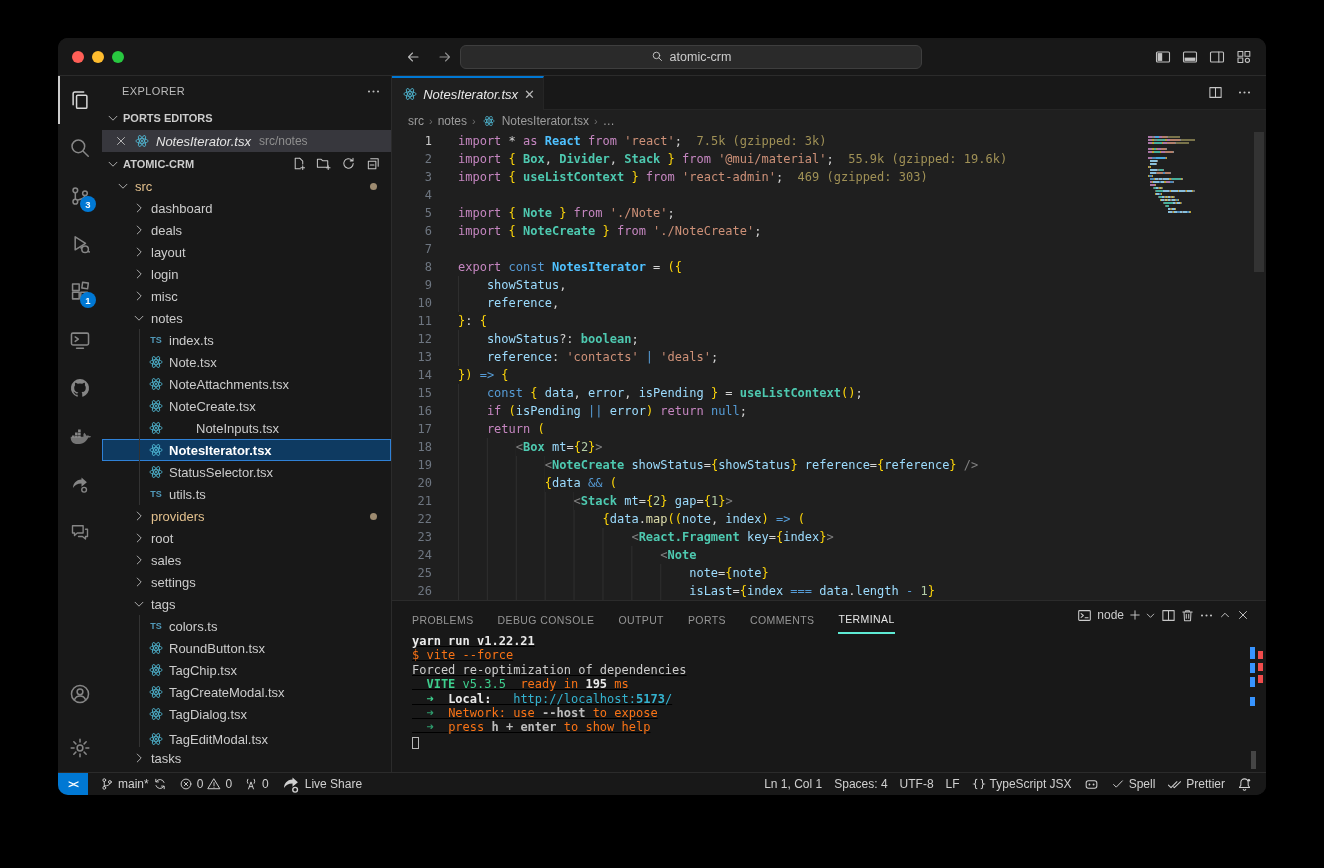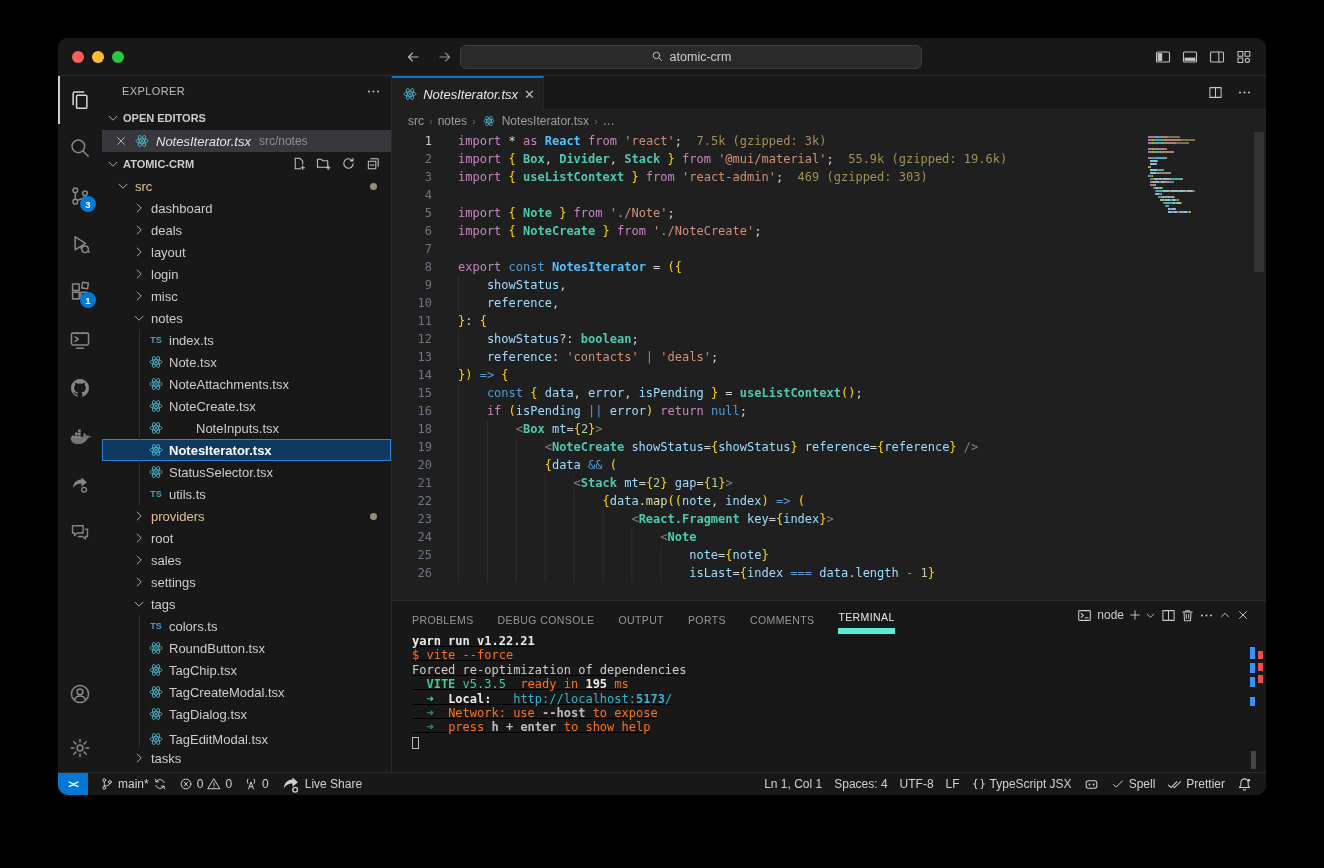--- a/index.html
+++ b/index.html
@@ -104,21 +104,21 @@
   .ed-scrollbar { position:absolute; right:2px; top:0; width:10px; height:140px;
     background:rgba(121,121,121,.22); }
 
   
   .panel { height:172px; background:#181818; border-top:1px solid #2b2b2b;
     display:flex; flex-direction:column; position:relative; flex:0 0 auto; }
   .panel-tabs { height:28px; display:flex; align-items:center; padding-left:20px; gap:24px;
     flex:0 0 auto; }
   .ptab { font-size:10.5px; letter-spacing:.4px; color:#969696; height:28px;
     display:flex; align-items:center; cursor:pointer;margin-top:10px; }
-  .ptab.active { color:#e7e7e7; border-bottom:6px solid #5eead4; }
+  .ptab.active { color:#e7e7e7; border-bottom:2px solid #5eead4; }
   .panel-right { margin-left:auto; display:flex; align-items:center; gap:4px;
     padding-right:16px; color:#c5c5c5; }
   .node-chip { display:flex; align-items:center; gap:5px; font-size:12px; color:#cccccc; }
   .plus-group { display:flex; align-items:center; gap:2px; }
   .terminal { flex:1; padding:5px 0 0 20px; font-family:"DejaVu Sans Mono","Liberation Mono",monospace;
     font-size:12px; overflow:hidden;text-decoration:underline; }
   .t-line { line-height:14.4px; white-space:pre; }
   .tw{color:#cccccc}.tb{color:#eaeaea;font-weight:bold}.td{color:#f97316}
   .tg{color:#3ecf8e;font-weight:bold}.tgn{color:#3ecf8e}.tgd{color:#2e9a6c}
   .tc{color:#34b3d0}.tcb{color:#34b3d0;font-weight:bold}.tbd{color:#bdbdbd;font-weight:bold}
@@ -320,21 +320,21 @@
                 <circle cx="12.8" cy="8" r="1.1"></circle>
               </svg>
             </i>
       </div>
       <div class="sect-row">
         <i class="chev open" data-icon="chev">
               <svg width="14" height="14" viewBox="0 0 16 16" fill="none" stroke="currentColor" stroke-width="1.1" stroke-linecap="round" stroke-linejoin="round">
                 <path d="M6 3.5L10.5 8 6 12.5"></path>
               </svg>
             </i>
-        <span>OPEN EDITORS</span>
+        <span>PORTS EDITORS</span>
       </div>
       <div class="oe-item">
         <i data-icon="close-sm" style="color:#b9b9b9">
               <svg width="14" height="14" viewBox="0 0 16 16" fill="none" stroke="currentColor" stroke-width="1.1" stroke-linecap="round" stroke-linejoin="round">
                 <path d="M4 4l8 8M12 4l-8 8"></path>
               </svg>
             </i>
         <span class="react-ico">
               <svg width="14" height="14" viewBox="0 0 16 16" stroke="#53c1de" fill="none" stroke-width="0.9">
                 <ellipse cx="8" cy="8" rx="7" ry="2.6"></ellipse>
@@ -682,20 +682,21 @@
               <div class="code-line"><span class="gutter">7</span><span class="ccontent"></span></div>
               <div class="code-line"><span class="gutter">8</span><span class="ccontent"><span class="tk-kw">export </span><span class="tk-kw2">const </span><span class="tk-ns">NotesIterator </span><span class="tk-p">= </span><span class="tk-b">({</span></span></div>
               <div class="code-line"><span class="gutter">9</span><span class="ccontent"><span class="ind" style="width: 4ch;"></span><span class="tk-v">showStatus</span><span class="tk-p">,</span></span></div>
               <div class="code-line"><span class="gutter">10</span><span class="ccontent"><span class="ind" style="width: 4ch;"></span><span class="tk-v">reference</span><span class="tk-p">,</span></span></div>
               <div class="code-line"><span class="gutter">11</span><span class="ccontent"><span class="tk-b">}</span><span class="tk-p">: </span><span class="tk-b">{</span></span></div>
               <div class="code-line"><span class="gutter">12</span><span class="ccontent"><span class="ind" style="width: 4ch;"></span><span class="tk-v">showStatus</span><span class="tk-p">?: </span><span class="tk-cls">boolean</span><span class="tk-p">;</span></span></div>
               <div class="code-line"><span class="gutter">13</span><span class="ccontent"><span class="ind" style="width: 4ch;"></span><span class="tk-v">reference</span><span class="tk-p">: </span><span class="tk-s">'contacts'</span><span class="tk-o"> | </span><span class="tk-s">'deals'</span><span class="tk-p">;</span></span></div>
               <div class="code-line"><span class="gutter">14</span><span class="ccontent"><span class="tk-b">})</span><span class="tk-o"> =&gt; </span><span class="tk-b">{</span></span></div>
               <div class="code-line"><span class="gutter">15</span><span class="ccontent"><span class="ind" style="width: 4ch;"></span><span class="tk-kw2">const </span><span class="tk-b">{ </span><span class="tk-v">data</span><span class="tk-p">, </span><span class="tk-v">error</span><span class="tk-p">, </span><span class="tk-v">isPending</span><span class="tk-b"> } </span><span class="tk-p">= </span><span class="tk-cls">useListContext</span><span class="tk-b">()</span><span class="tk-p">;</span></span></div>
               <div class="code-line"><span class="gutter">16</span><span class="ccontent"><span class="ind" style="width: 4ch;"></span><span class="tk-kw">if </span><span class="tk-b">(</span><span class="tk-v">isPending</span><span class="tk-o"> || </span><span class="tk-v">error</span><span class="tk-b">) </span><span class="tk-kw">return </span><span class="tk-kw2">null</span><span class="tk-p">;</span></span></div>
+              <div class="code-line"><span class="gutter">17</span><span class="ccontent"><span class="ind" style="width: 4ch;"></span><span class="tk-kw">return </span><span class="tk-b">(</span></span></div>
               <div class="code-line"><span class="gutter">18</span><span class="ccontent"><span class="ind" style="width: 8ch;"></span><span class="tk-t">&lt;</span><span class="tk-cls">Box</span><span class="tk-v"> mt</span><span class="tk-p">=</span><span class="tk-b">{</span><span class="tk-n2">2</span><span class="tk-b">}</span><span class="tk-t">&gt;</span></span></div>
               <div class="code-line"><span class="gutter">19</span><span class="ccontent"><span class="ind" style="width: 12ch;"></span><span class="tk-t">&lt;</span><span class="tk-cls">NoteCreate</span><span class="tk-v"> showStatus</span><span class="tk-p">=</span><span class="tk-b">{</span><span class="tk-v">showStatus</span><span class="tk-b">}</span><span class="tk-v"> reference</span><span class="tk-p">=</span><span class="tk-b">{</span><span class="tk-v">reference</span><span class="tk-b">}</span><span class="tk-t"> /&gt;</span></span></div>
               <div class="code-line"><span class="gutter">20</span><span class="ccontent"><span class="ind" style="width: 12ch;"></span><span class="tk-b">{</span><span class="tk-v">data</span><span class="tk-o"> &amp;&amp; </span><span class="tk-b">(</span></span></div>
               <div class="code-line"><span class="gutter">21</span><span class="ccontent"><span class="ind" style="width: 16ch;"></span><span class="tk-t">&lt;</span><span class="tk-cls">Stack</span><span class="tk-v"> mt</span><span class="tk-p">=</span><span class="tk-b">{</span><span class="tk-n2">2</span><span class="tk-b">}</span><span class="tk-v"> gap</span><span class="tk-p">=</span><span class="tk-b">{</span><span class="tk-n2">1</span><span class="tk-b">}</span><span class="tk-t">&gt;</span></span></div>
               <div class="code-line"><span class="gutter">22</span><span class="ccontent"><span class="ind" style="width: 20ch;"></span><span class="tk-b">{</span><span class="tk-v">data</span><span class="tk-p">.</span><span class="tk-fnc">map</span><span class="tk-b">((</span><span class="tk-v">note</span><span class="tk-p">, </span><span class="tk-v">index</span><span class="tk-b">) </span><span class="tk-o">=&gt; </span><span class="tk-b">(</span></span></div>
               <div class="code-line"><span class="gutter">23</span><span class="ccontent"><span class="ind" style="width: 24ch;"></span><span class="tk-t">&lt;</span><span class="tk-cls">React.Fragment</span><span class="tk-v"> key</span><span class="tk-p">=</span><span class="tk-b">{</span><span class="tk-v">index</span><span class="tk-b">}</span><span class="tk-t">&gt;</span></span></div>
               <div class="code-line"><span class="gutter">24</span><span class="ccontent"><span class="ind" style="width: 28ch;"></span><span class="tk-t">&lt;</span><span class="tk-cls">Note</span></span></div>
               <div class="code-line"><span class="gutter">25</span><span class="ccontent"><span class="ind" style="width: 32ch;"></span><span class="tk-v">note</span><span class="tk-p">=</span><span class="tk-b">{</span><span class="tk-v">note</span><span class="tk-b">}</span></span></div>
               <div class="code-line"><span class="gutter">26</span><span class="ccontent"><span class="ind" style="width: 32ch;"></span><span class="tk-v">isLast</span><span class="tk-p">=</span><span class="tk-b">{</span><span class="tk-v">index</span><span class="tk-o"> === </span><span class="tk-v">data</span><span class="tk-p">.</span><span class="tk-v">length</span><span class="tk-o"> - </span><span class="tk-n2">1</span><span class="tk-b">}</span></span></div>
             </div>

